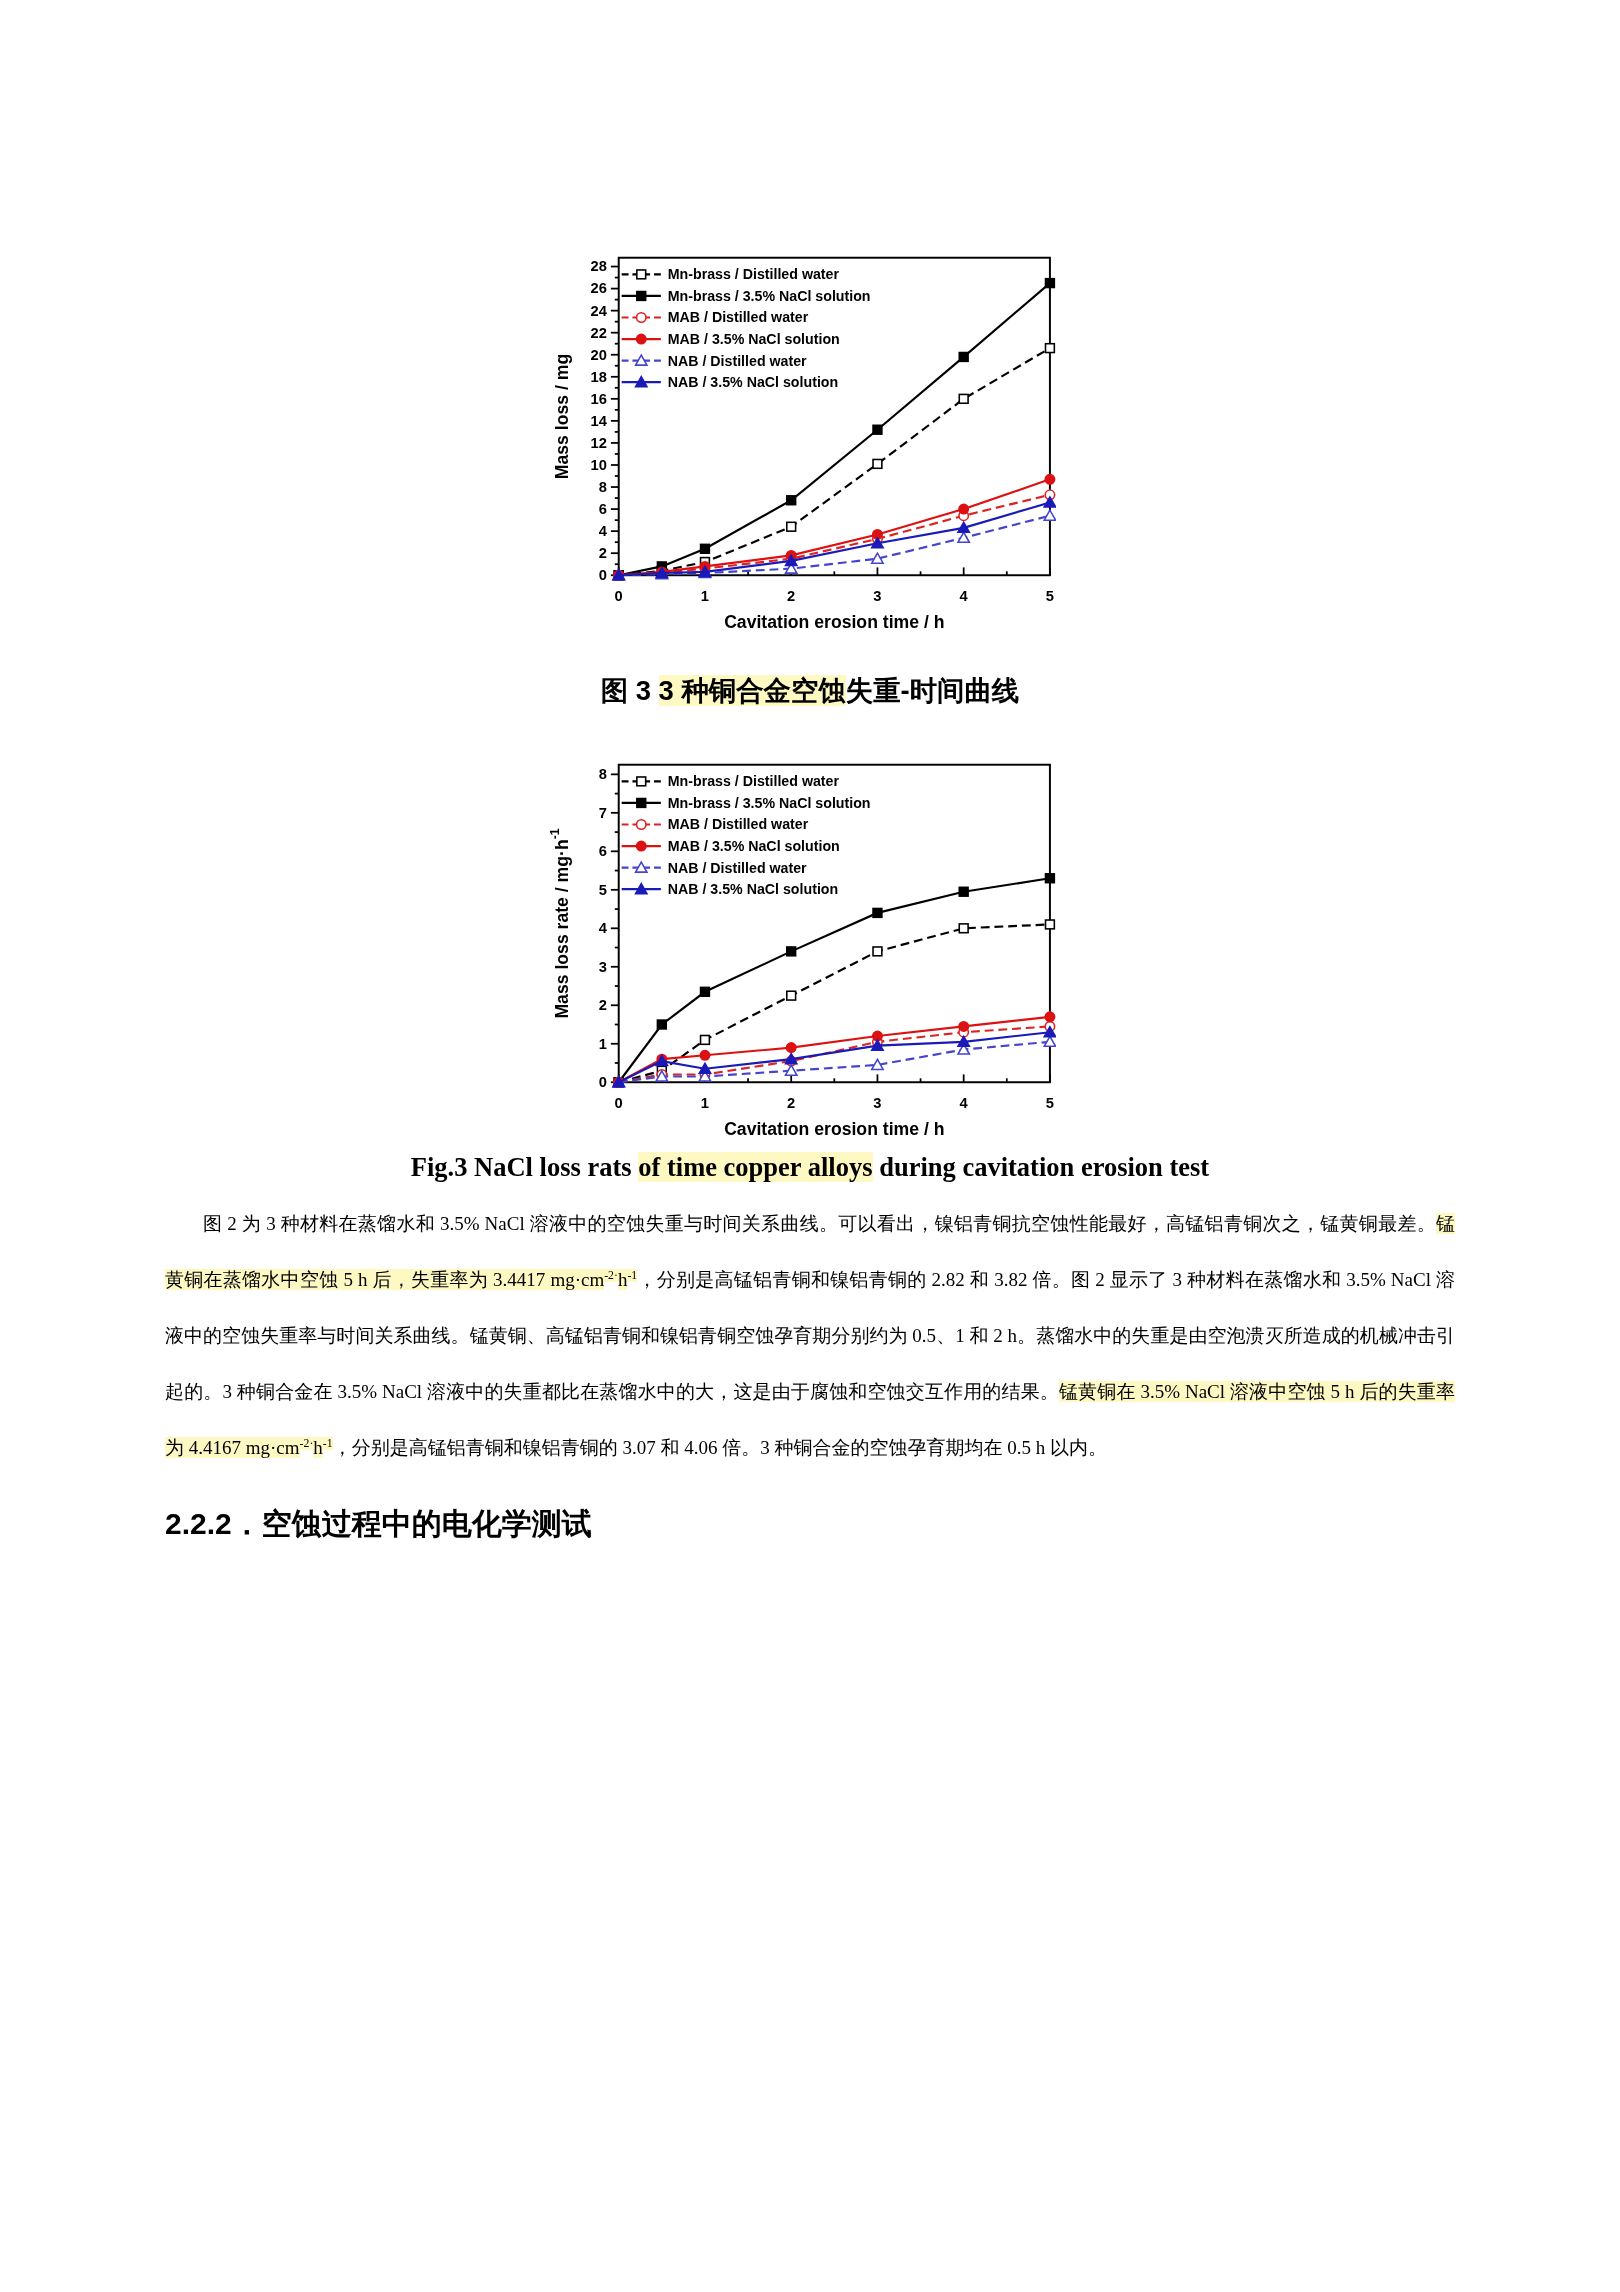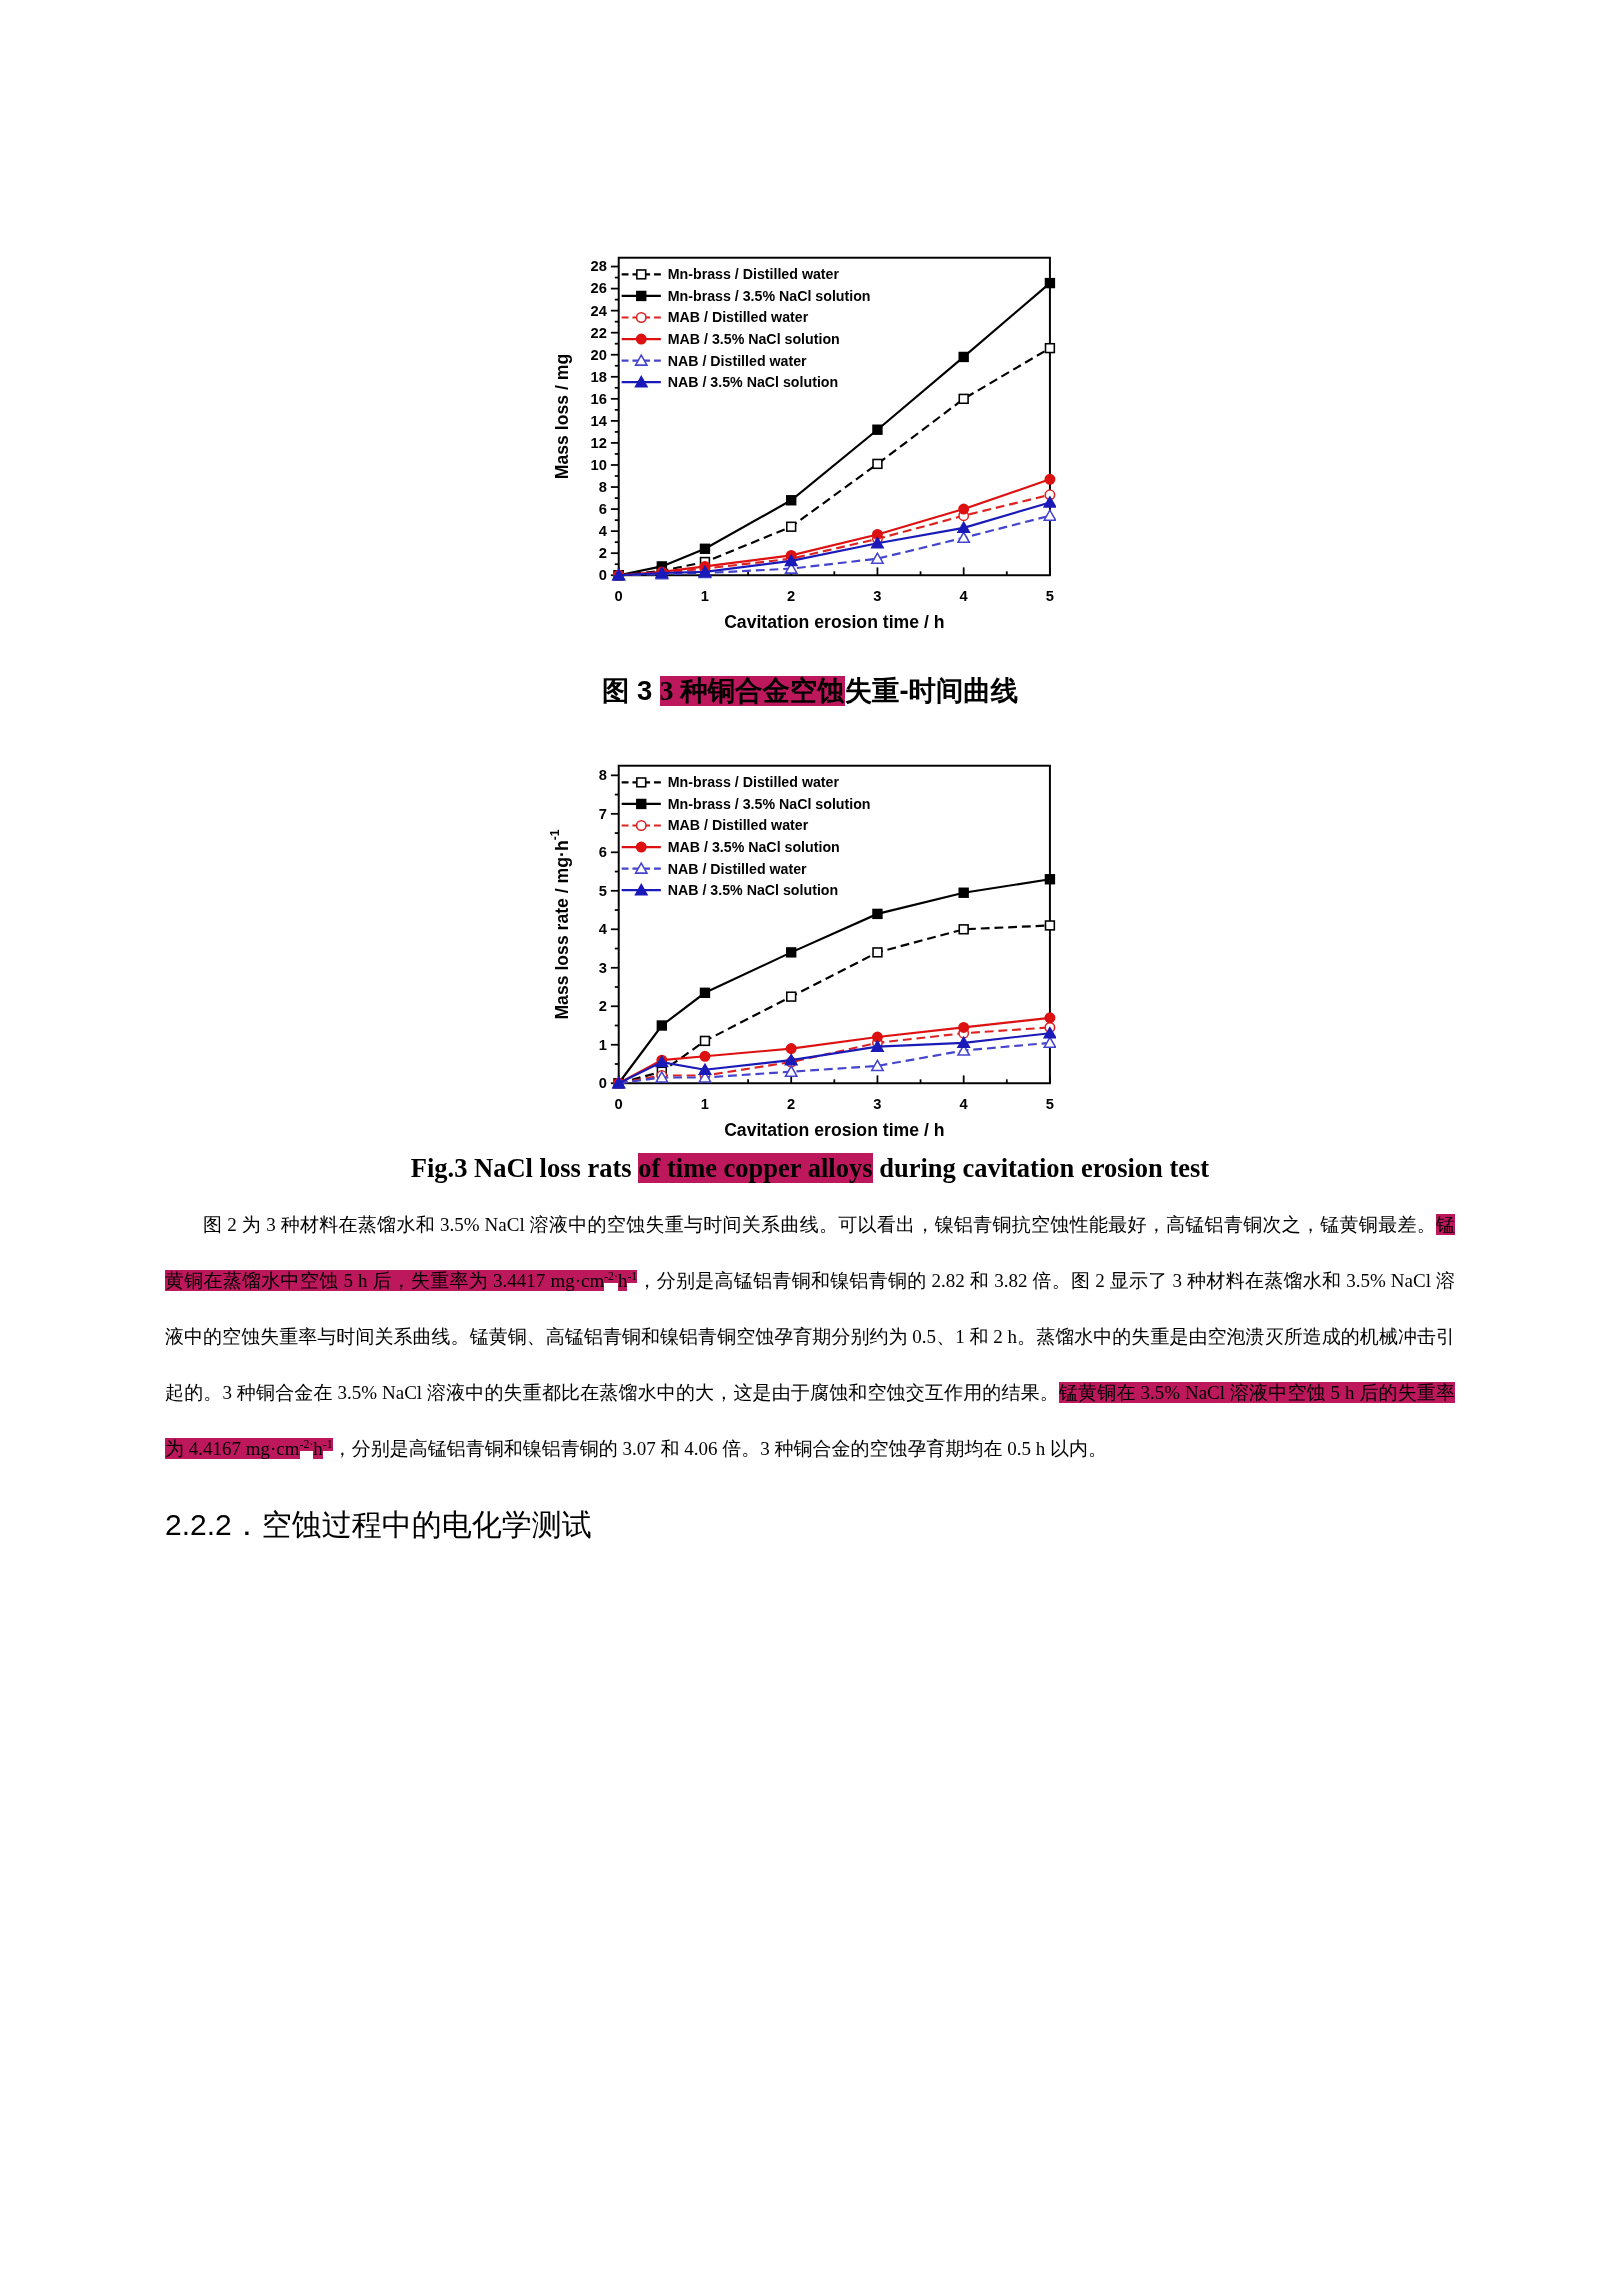--- a/index.html
+++ b/index.html
@@ -18,31 +18,31 @@
     font-weight:bold;font-size:27.4px;line-height:33px;
   }
   .cap-zh-2{margin-top:38px;}
   .cap-zh-3{margin-top:47px;}
   .caption-en{
     text-align:center;margin:7.8px 0 0 0;
     font-family:"Liberation Serif","DejaVu Serif",serif;
     font-weight:bold;font-size:26.5px;line-height:32px;
   }
   .alt-font{font-family:"Liberation Sans","DejaVu Sans",sans-serif;}
-  .hl{background:#be185d;font-family:Liberation Serif, serif;}
+  .hl{background:#fef9c3;}
   .sup{font-size:0.62em;vertical-align:super;line-height:0;}
   .body-para{
     margin:13.7px 165px 0 165px;
     font-size:19px;line-height:56px;
     text-align:justify;text-indent:2em;
   }
   .section-heading{
     margin:27.4px 165px 0 165px;
     font-family:"Liberation Sans","DejaVu Sans",sans-serif;
-    font-weight:normal;font-size:30px;line-height:39px;
+    font-weight:bold;font-size:30px;line-height:39px;
   }
 </style>
 </head>
 <body>
 
 <div class="page">
 
   <figure class="fig fig1">
     <svg xmlns="http://www.w3.org/2000/svg" viewBox="0 0 520 400">
         <g>

